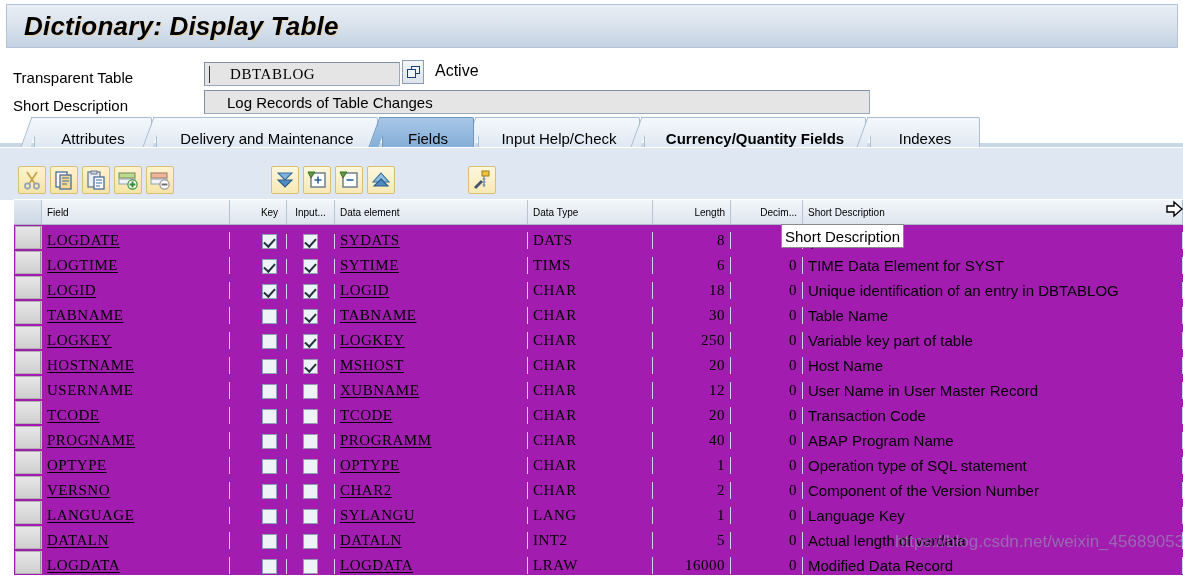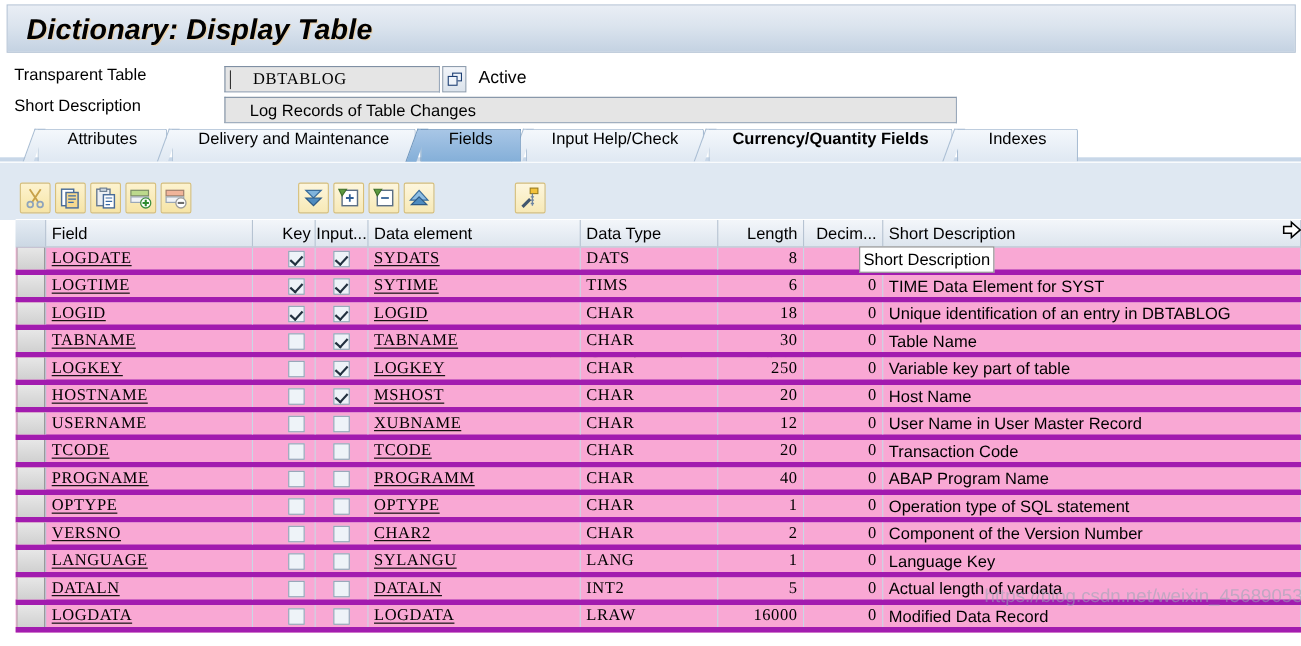--- a/index.html
+++ b/index.html
@@ -38,21 +38,21 @@
     text-shadow: 1px 1px 0 rgba(255,200,120,0.55);
     white-space: nowrap;
   }
 
   
   .form-row {
     position: absolute;
     left: 0;
     height: 26px;
     display: flex;
-    align-items: flex-start;
+    align-items: flex-end;
   }
   #row-transparent { top: 60px; }
   #row-shortdesc   { top: 88px; }
 
   .form-label {
     width: 204px;
     padding-left: 13px;
     box-sizing: border-box;
     font-size: 15px;
     white-space: nowrap;
@@ -134,21 +134,21 @@
     left: 0; bottom: 0;
     width: 1183px; height: 4px;
     background: #c8d7e8;
   }
   .tab {
     position: absolute;
     top: 2px;
     height: 30px;
     box-sizing: border-box;
     display: flex;
-    align-items: flex-start;
+    align-items: flex-end;
     justify-content: center;
     padding: 0 14px;
     font-size: 15px;
     white-space: nowrap;
     background: linear-gradient(to bottom, #f4f8fc 0%, #dfe8f2 100%);
     border-top: 1px solid #a9bdd3;
     border-left: 1px solid #a9bdd3;
     border-right: 1px solid #a9bdd3;
     border-radius: 2px 2px 0 0;
     transform: skewX(0deg);
@@ -241,31 +241,32 @@
     border-top: 1px solid #ffffff;
     border-bottom: 1px solid #a9b8c9;
     box-sizing: border-box;
     position: relative;
   }
   #grid-head .hc {
     box-sizing: border-box;
     border-right: 1px solid #b6c3d2;
     display: flex;
     align-items: center;
-    font-size: 15px;
+    font-size: 10px;
     padding: 0 5px;
     overflow: hidden;
     white-space: nowrap;
   }
   .row {
     display: flex;
     height: 25px;
     box-sizing: border-box;
-    border-bottom: 5px solid #a21caf;
-    background: #f9a8d4;
+    border-bottom: 1px solid #a21caf;
+    background: #a21caf;
+    align-items: flex-end;
   }
   .row .c {
     box-sizing: border-box;
     border-right: 1px solid #c9d7e4;
     display: flex;
     align-items: center;
     padding: 0 5px;
     font-size: 15px;
     overflow: hidden;
     white-space: nowrap;

